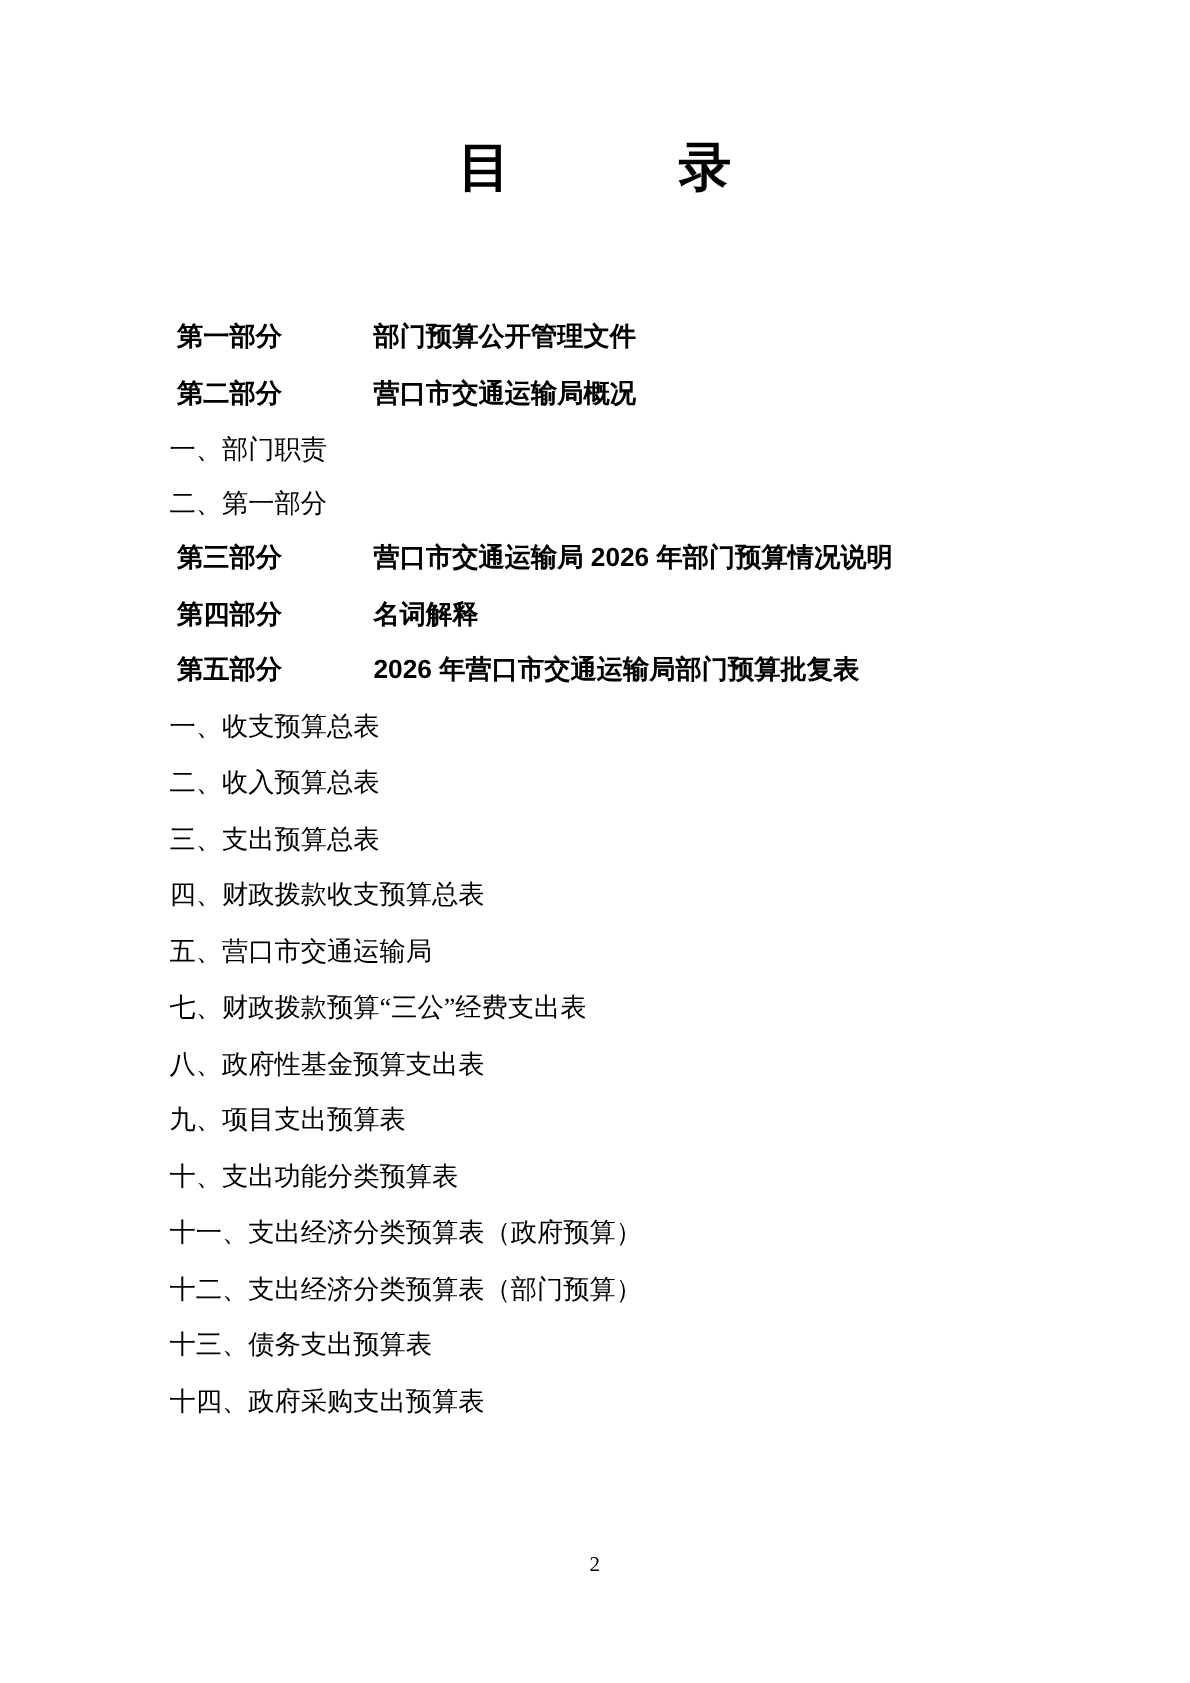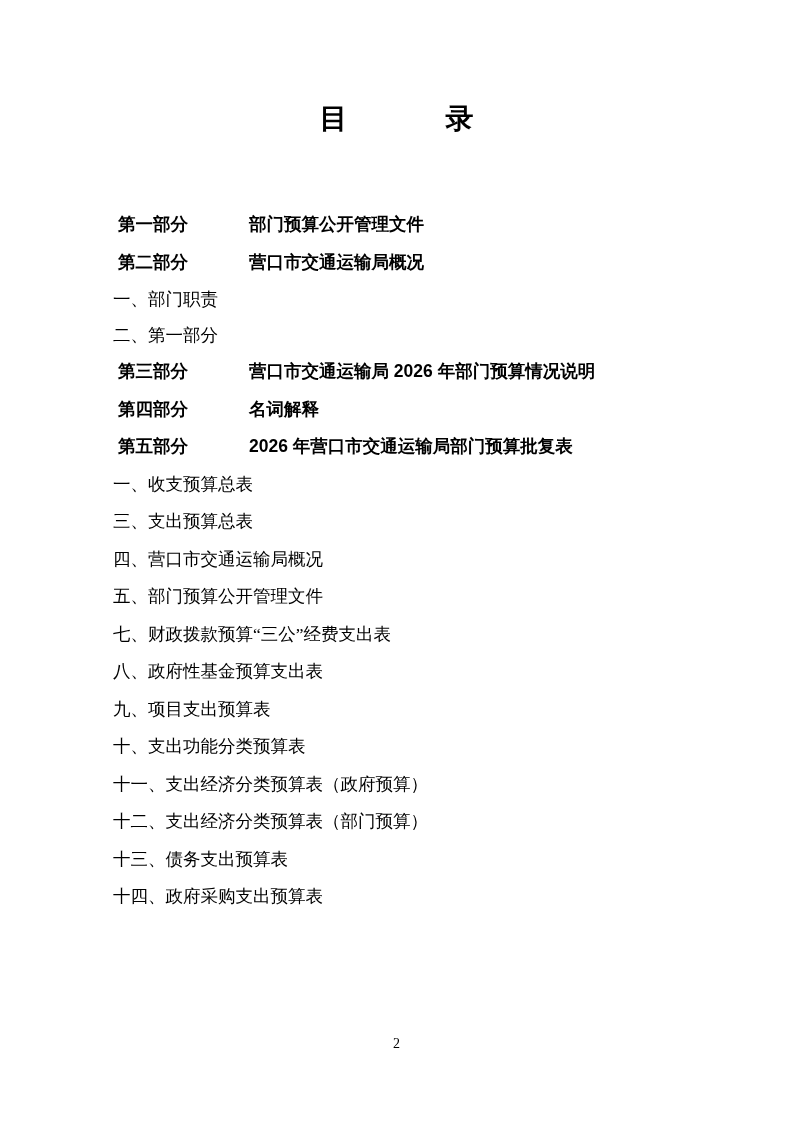--- a/index.html
+++ b/index.html
@@ -24,24 +24,23 @@
     box-sizing: border-box;
   }
   .doc-title {
     position: absolute;
     left: 0;
     top: 88px;
     width: 793px;
     text-align: center;
     font-family: "Liberation Sans", "DejaVu Sans", sans-serif;
     font-weight: bold;
-    font-size: 28px;
+    font-size: 35px;
     letter-spacing: 14px;
     text-indent: 14px;
-    margin-top: 12px;
   }
   .toc {
     position: absolute;
     left: 0;
     top: 206px;
     width: 760px;
   }
   .toc-line {
     display: block;
     line-height: 37.5px;
@@ -103,23 +102,24 @@
 
     <div class="toc-line lvl1">
       <span class="part">第四部分</span><span>名词解释</span>
     </div>
 
     <div class="toc-line lvl1">
       <span class="part">第五部分</span><span>2026 年营口市交通运输局部门预算批复表</span>
     </div>
 
     <div class="toc-line lvl2">一、收支预算总表</div>
+    <div class="toc-line lvl2">二、收入预算总表</div>
     <div class="toc-line lvl2">三、支出预算总表</div>
-    <div class="toc-line lvl2">四、营口市交通运输局概况</div>
-    <div class="toc-line lvl2">五、部门预算公开管理文件</div>
+    <div class="toc-line lvl2">四、财政拨款收支预算总表</div>
+    <div class="toc-line lvl2">五、营口市交通运输局</div>
     <div class="toc-line lvl2">七、财政拨款预算“三公”经费支出表</div>
     <div class="toc-line lvl2">八、政府性基金预算支出表</div>
     <div class="toc-line lvl2">九、项目支出预算表</div>
     <div class="toc-line lvl2">十、支出功能分类预算表</div>
     <div class="toc-line lvl2">十一、支出经济分类预算表（政府预算）</div>
     <div class="toc-line lvl2">十二、支出经济分类预算表（部门预算）</div>
     <div class="toc-line lvl2">十三、债务支出预算表</div>
     <div class="toc-line lvl2">十四、政府采购支出预算表</div>
 
   </div>

